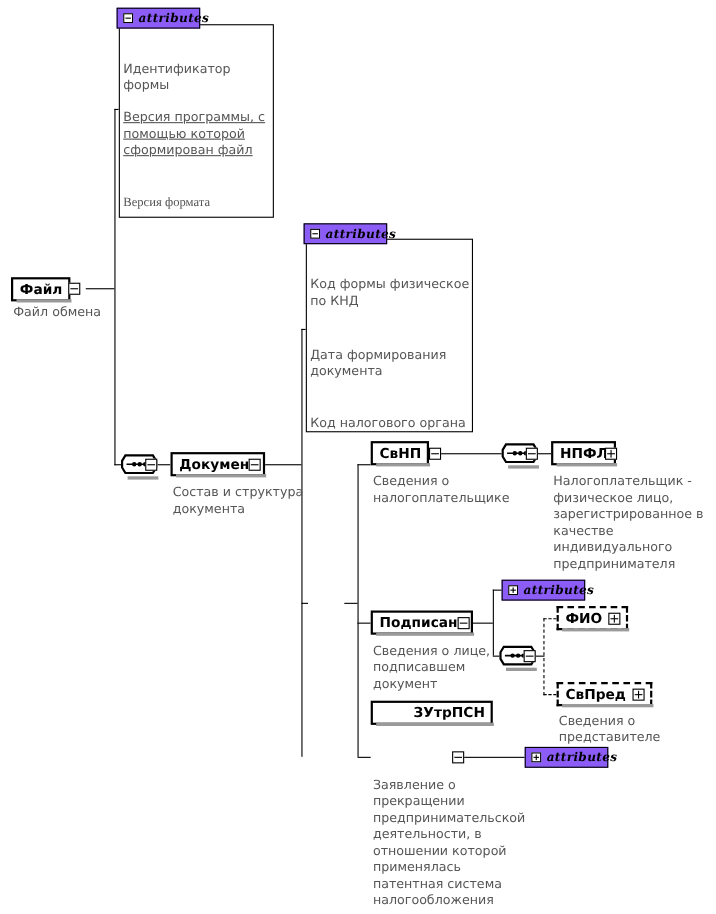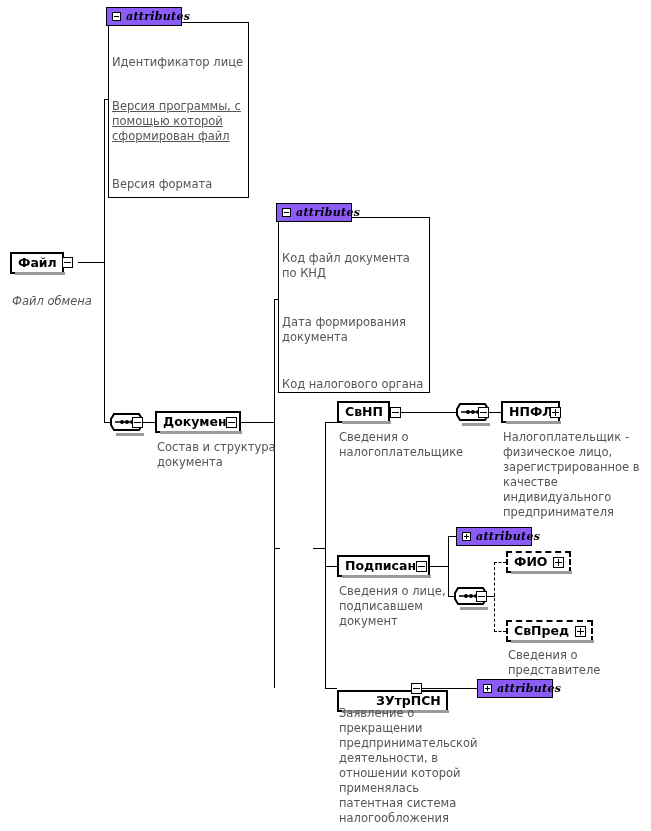--- a/index.html
+++ b/index.html
@@ -282,51 +282,51 @@
   <div class="attpanel" style="left:108px; top:22px; width:141px; height:176px;"></div>
 
   <div class="atttab" style="left:106px; top:7px; width:76px;">
     <span class="sq"></span>
     <span class="lbl">attributes</span>
   </div>
 
   <div class="attbox" style="left:110px; top:30px;">
     <span class="nm">ИдФайл</span>
   </div>
-  <div class="desc" style="left:112px; top:55px; width:136px;">Идентификатор лице</div>
+  <div class="desc" style="left:112px; top:55px; width:136px;">Идентификатор формы</div>
 
   <div class="attbox" style="left:110px; top:74px;">
     <span class="nm">ВерсПрог</span>
   </div>
   <div class="desc" style="left:112px; top:99px; width:136px;text-decoration:underline;">Версия программы, с
 помощью которой
 сформирован файл</div>
 
   <div class="attbox" style="left:110px; top:152px;">
     <span class="nm">ВерсФорм</span>
   </div>
-  <div class="desc" style="left:112px; top:177px; width:136px;">Версия формата</div>
+  <div class="desc" style="left:112px; top:177px; width:136px;font-family:Liberation Serif, serif;">Версия формата</div>
 
   <div class="node" style="left:10px; top:252px;">
     <span class="nm">Файл</span>
   </div>
   <div class="edge-toggle" style="left:62px; top:257px;"></div>
-  <div class="desc" style="left:12px; top:294px; width:110px;font-style:italic;">Файл обмена</div>
+  <div class="desc" style="left:12px; top:276px; width:110px;">Файл обмена</div>
 
   <div class="attpanel" style="left:278px; top:217px; width:152px; height:176px;"></div>
 
   <div class="atttab" style="left:276px; top:203px; width:76px;">
     <span class="sq"></span>
     <span class="lbl">attributes</span>
   </div>
 
   <div class="attbox" style="left:280px; top:226px;">
     <span class="nm">КНД</span>
   </div>
-  <div class="desc" style="left:282px; top:251px; width:148px;">Код файл документа
+  <div class="desc" style="left:282px; top:251px; width:148px;">Код формы физическое
 по КНД</div>
 
   <div class="attbox" style="left:280px; top:290px;">
     <span class="nm">ДатаДок</span>
   </div>
   <div class="desc" style="left:282px; top:315px; width:148px;">Дата формирования
 документа</div>
 
   <div class="attbox" style="left:280px; top:352px;">
     <span class="nm">КодНО</span>
@@ -416,21 +416,21 @@
     <span class="toggle plus"></span>
   </div>
 
   <div class="node dashed" style="left:506px; top:620px;text-align:right;">
     <span class="nm">СвПред</span>
     <span class="toggle plus"></span>
   </div>
   <div class="desc" style="left:508px; top:648px; width:130px;">Сведения о
 представителе</div>
 
-  <div class="node" style="left:337px; top:690px;padding-left:37px;">
+  <div class="node" style="left:337px; top:637px;padding-left:37px;">
     <span class="nm">ЗУтрПСН</span>
   </div>
   <div class="edge-toggle" style="left:411px; top:683px;"></div>
   <div class="desc" style="left:339px; top:706px; width:135px;">Заявление о
 прекращении
 предпринимательской
 деятельности, в
 отношении которой
 применялась
 патентная система

